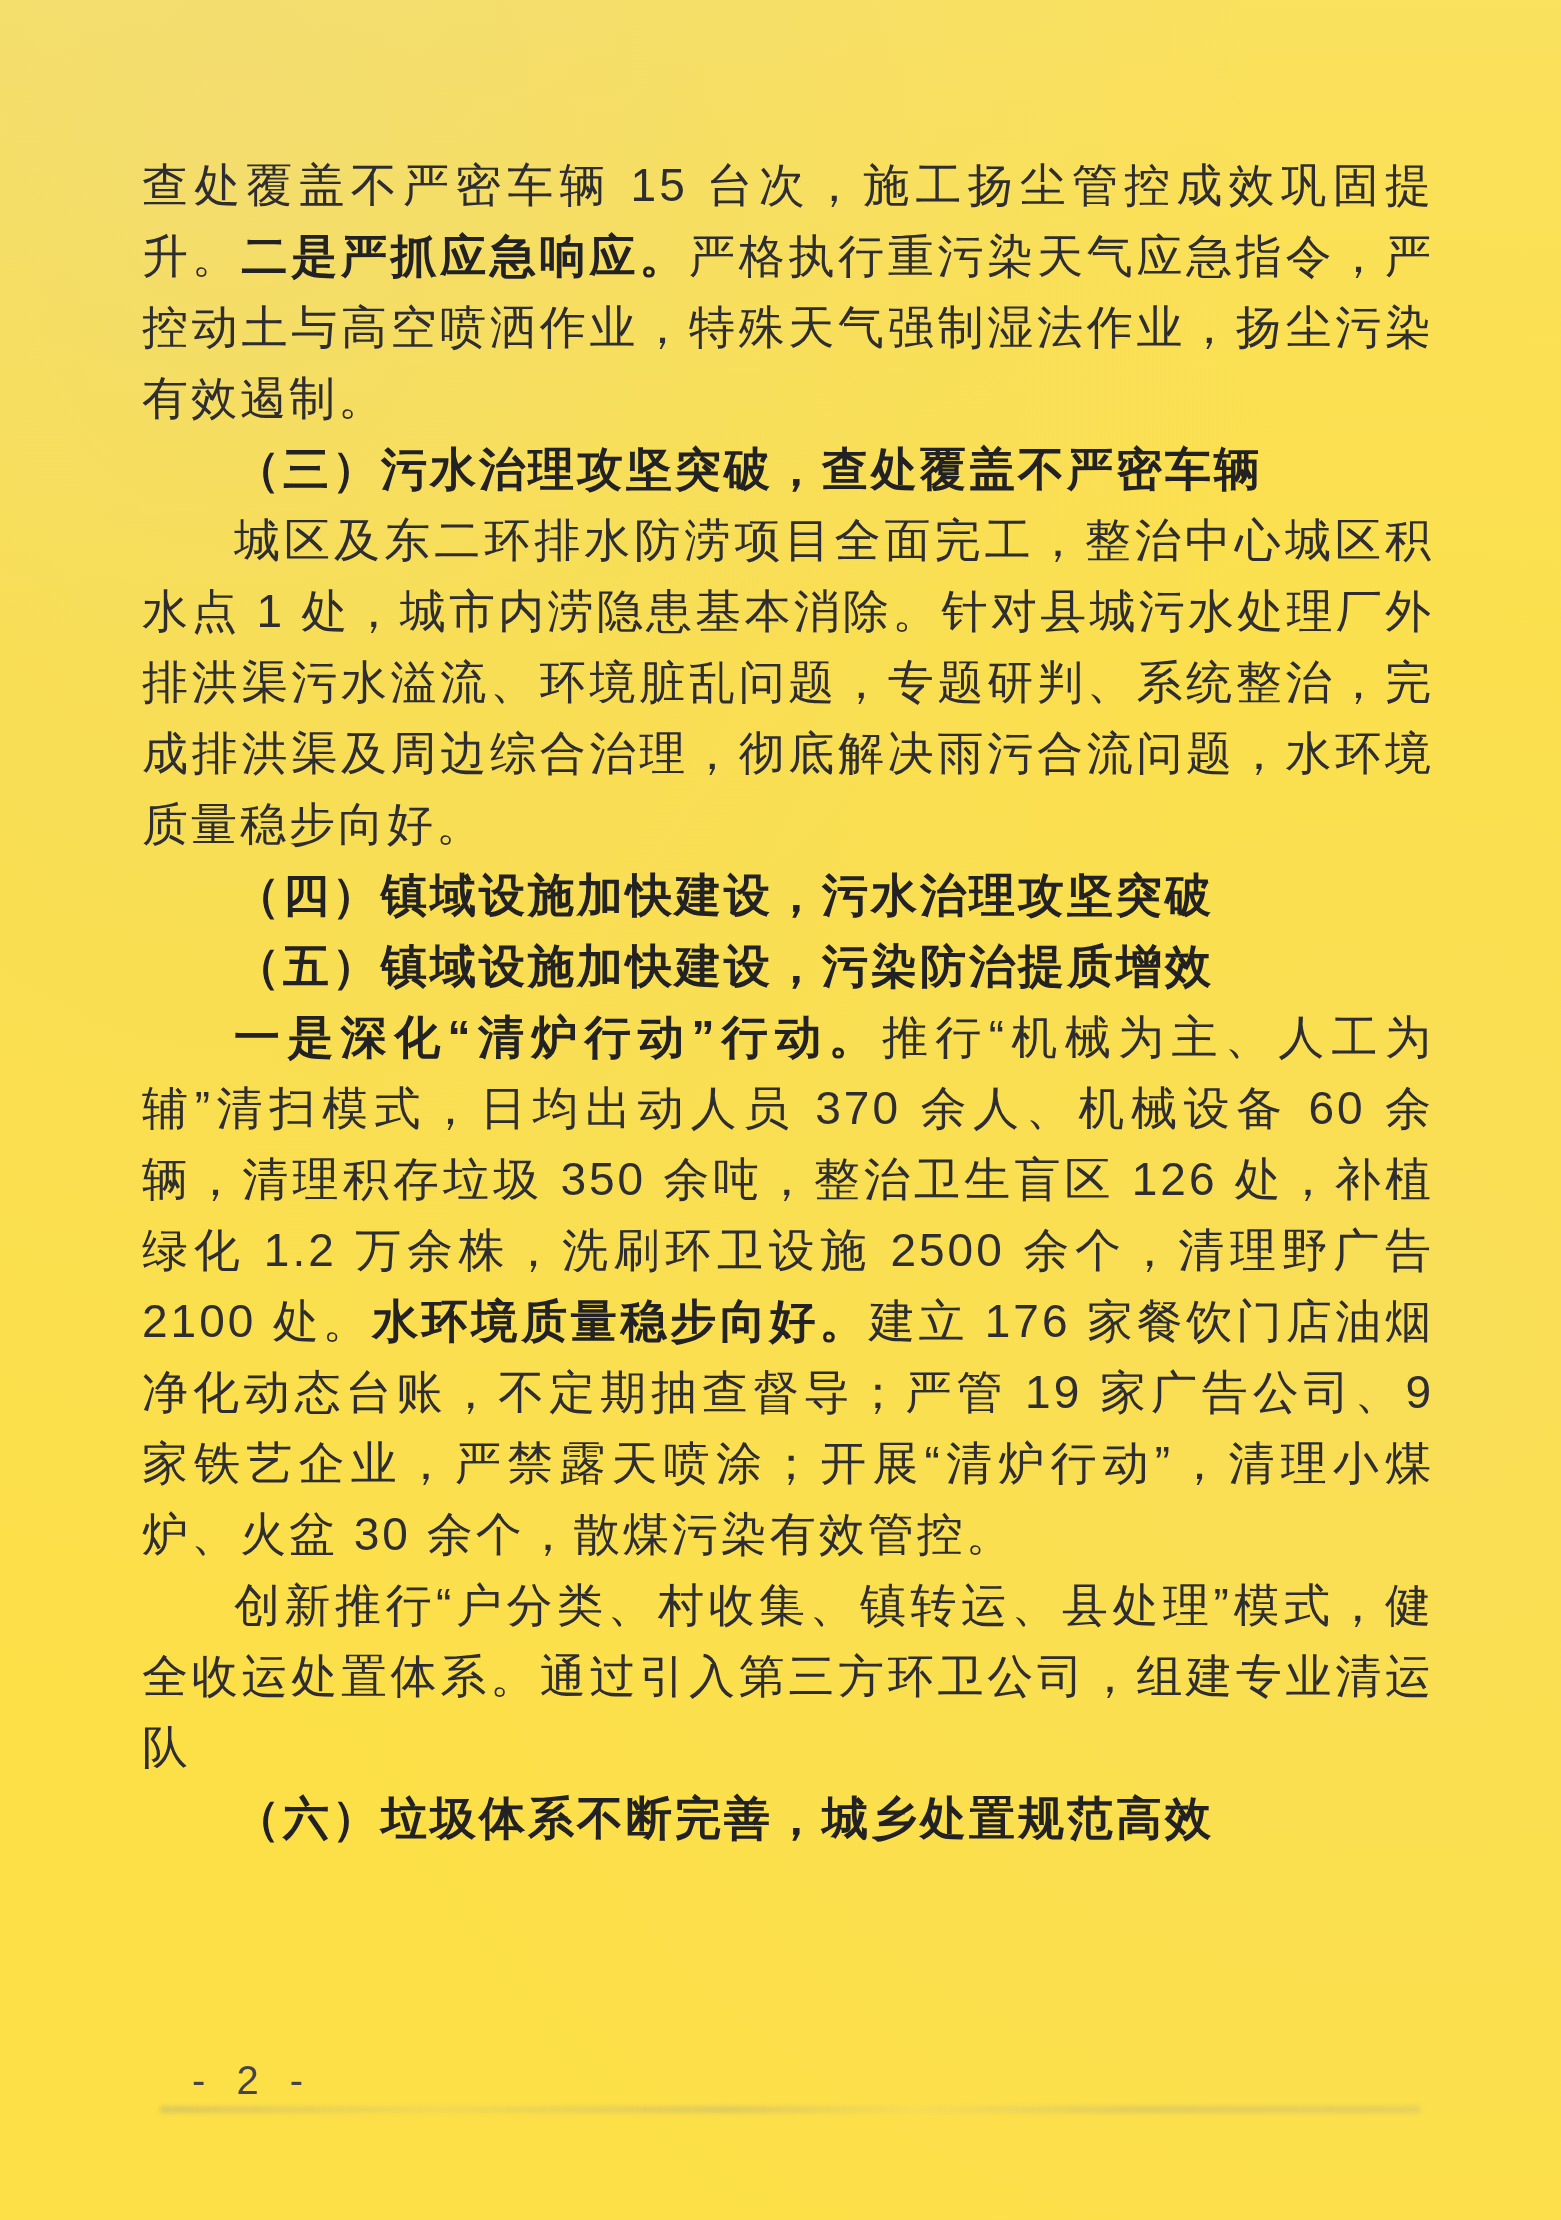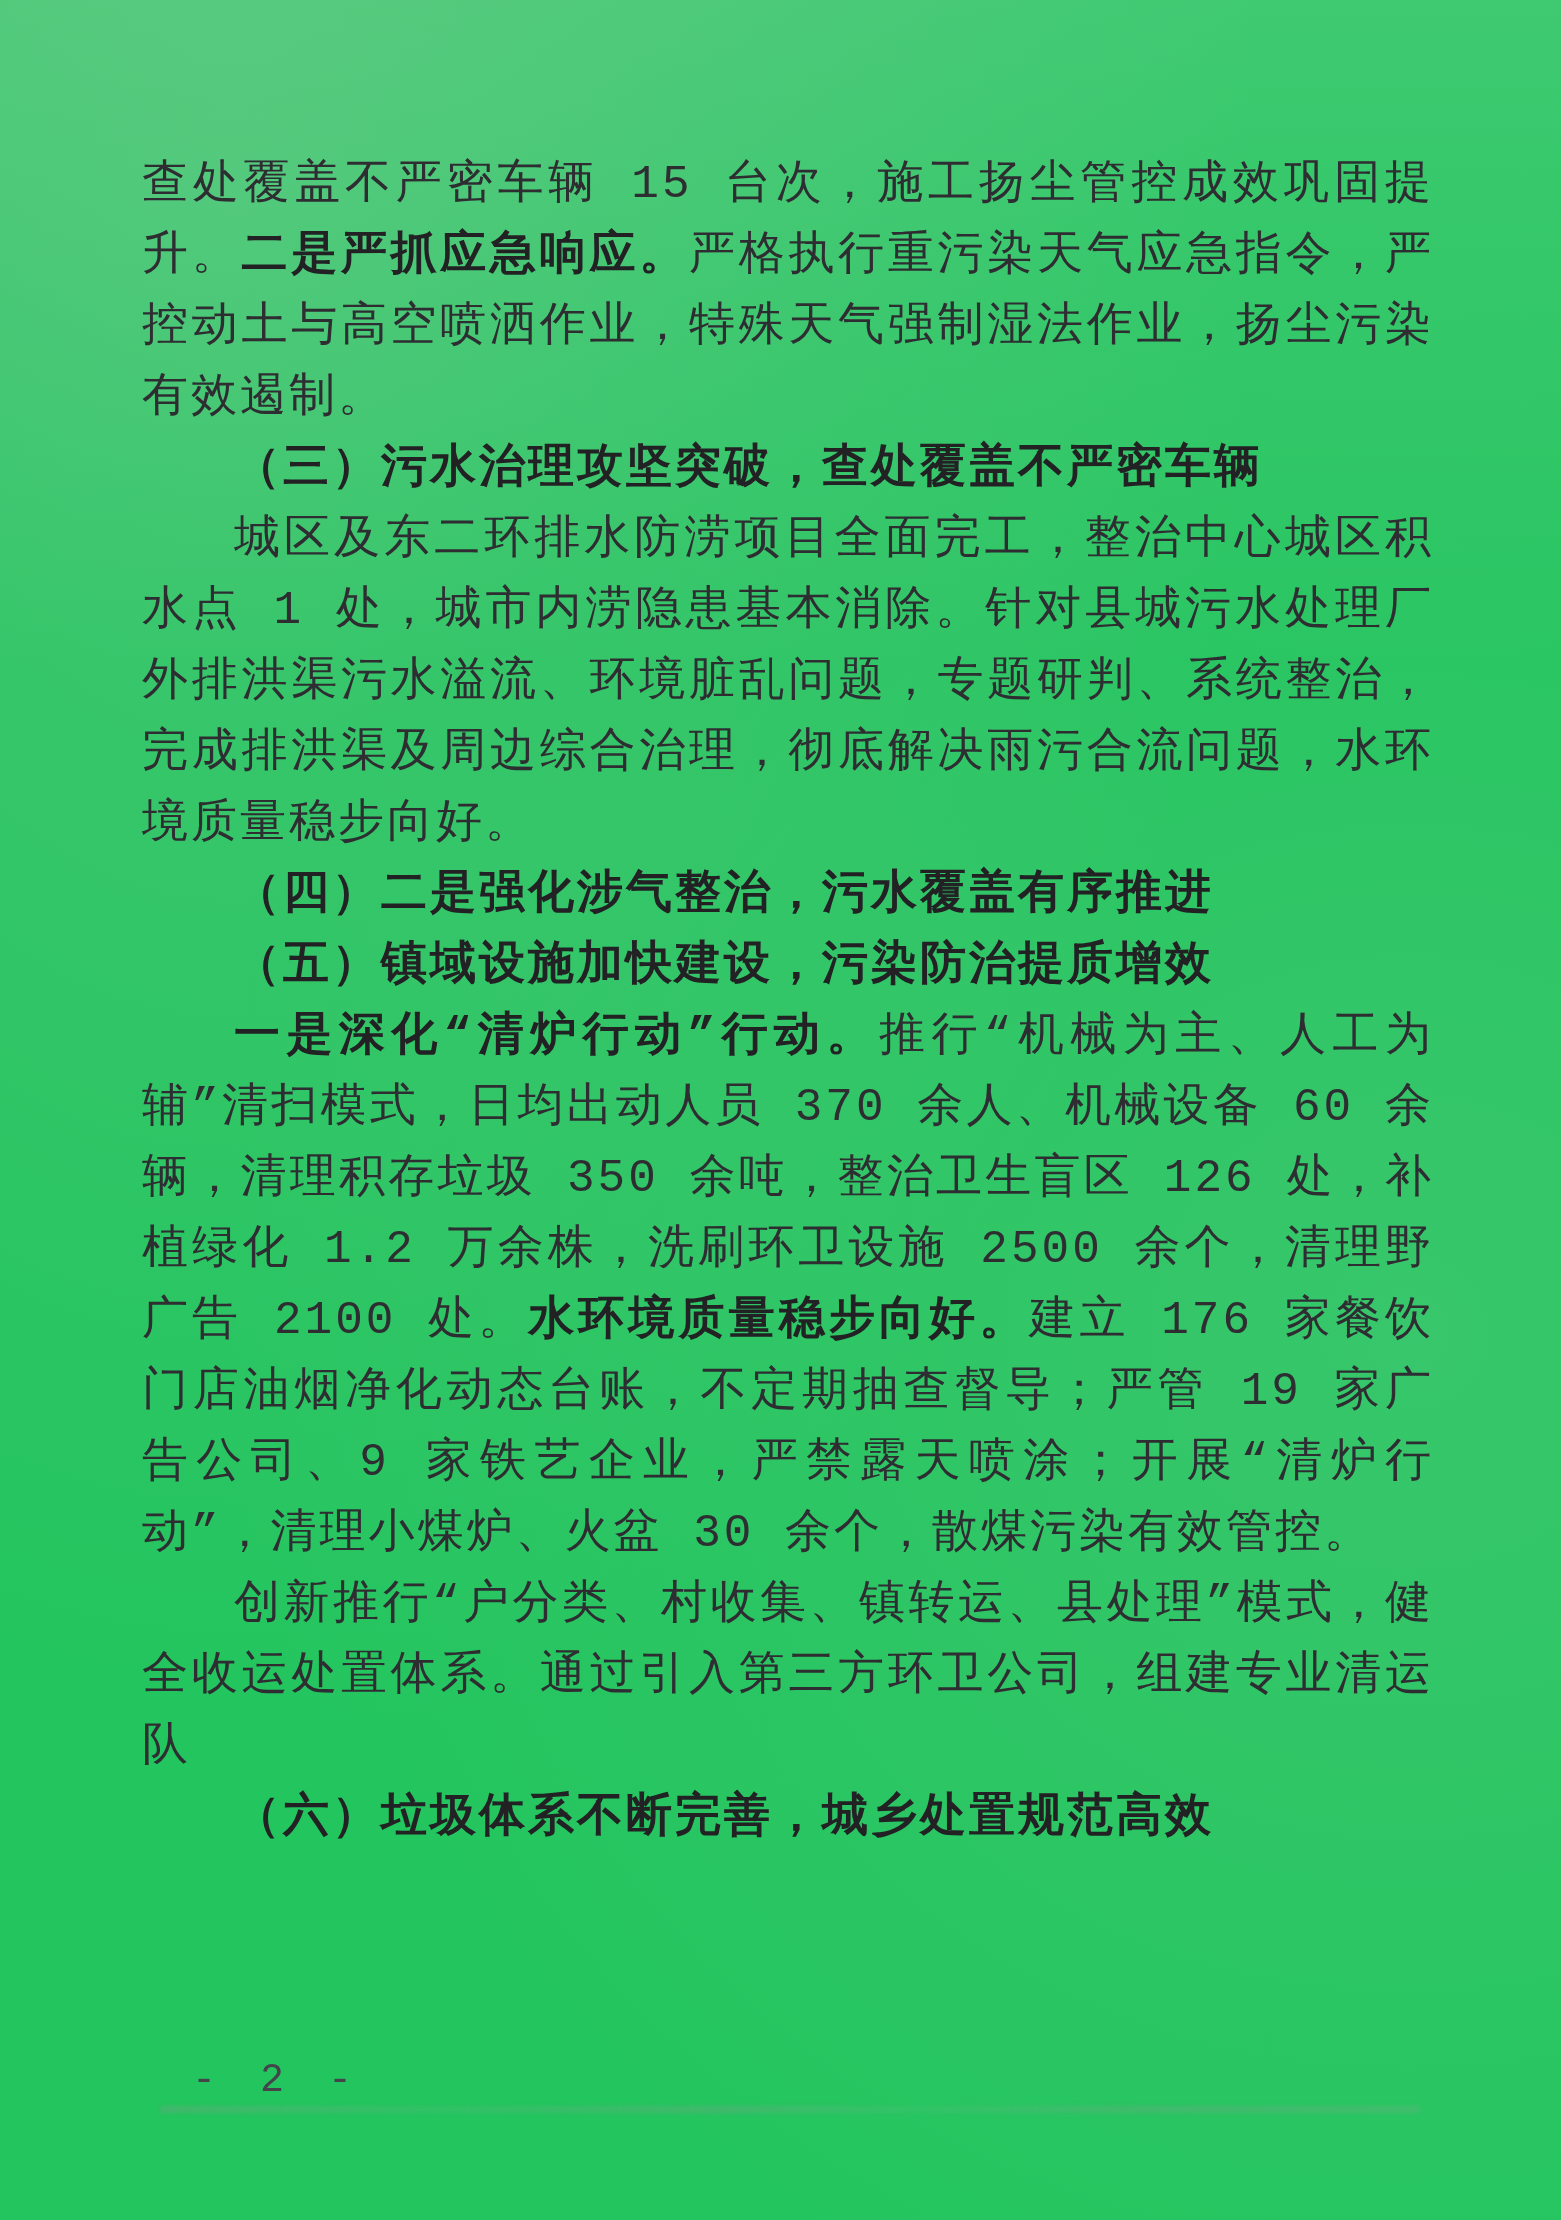--- a/index.html
+++ b/index.html
@@ -1,23 +1,23 @@
 <!DOCTYPE html>
 <html><head>
 <meta charset="utf-8">
 <style>
   html, body { margin: 0; padding: 0; background: #e8e8e8; }
   .page {
     position: relative;
     width: 1561px;
     height: 2220px;
     margin: 0 auto;
-    background: #22c55e;
+    background: #fde047;
     overflow: hidden;
-    font-family: Liberation Mono, monospace;
+    font-family: Liberation Sans, sans-serif;
   }
   
   .page::before {
     content: "";
     position: absolute;
     inset: 0;
     background:
       radial-gradient(ellipse at 15% 8%, rgba(210,205,200,0.18), transparent 55%),
       radial-gradient(ellipse at 90% 60%, rgba(215,210,205,0.12), transparent 60%),
       linear-gradient(180deg, rgba(230,228,224,0.15), rgba(255,255,255,0) 30%);
@@ -60,21 +60,21 @@
   }
 </style>
 </head>
 <body>
 
 <div class="page">
   <div class="text-block">
       <p class="para"><span class="run">查处覆盖不严密车辆 15 台次，施工扬尘管控成效巩固提升。</span><span class="run bold">二是严抓应急响应。</span><span class="run">严格执行重污染天气应急指令，严控动土与高空喷洒作业，特殊天气强制湿法作业，扬尘污染有效遏制。</span></p>
       <p class="para indent"><span class="run bold">（三）污水治理攻坚突破，查处覆盖不严密车辆</span></p>
       <p class="para indent"><span class="run">城区及东二环排水防涝项目全面完工，整治中心城区积水点 1 处，城市内涝隐患基本消除。针对县城污水处理厂外排洪渠污水溢流、环境脏乱问题，专题研判、系统整治，完成排洪渠及周边综合治理，彻底解决雨污合流问题，水环境质量稳步向好。</span></p>
-      <p class="para indent"><span class="run bold">（四）二是强化涉气整治，污水覆盖有序推进</span></p>
+      <p class="para indent"><span class="run bold">（四）镇域设施加快建设，污水治理攻坚突破</span></p>
       <p class="para indent"><span class="run bold">（五）镇域设施加快建设，污染防治提质增效</span></p>
       <p class="para indent"><span class="run bold">一是深化“清炉行动”行动。</span><span class="run">推行“机械为主、人工为辅”清扫模式，日均出动人员 370 余人、机械设备 60 余辆，清理积存垃圾 350 余吨，整治卫生盲区 126 处，补植绿化 1.2 万余株，洗刷环卫设施 2500 余个，清理野广告 2100 处。</span><span class="run bold">水环境质量稳步向好。</span><span class="run">建立 176 家餐饮门店油烟净化动态台账，不定期抽查督导；严管 19 家广告公司、9 家铁艺企业，严禁露天喷涂；开展“清炉行动”，清理小煤炉、火盆 30 余个，散煤污染有效管控。</span></p>
       <p class="para indent"><span class="run">创新推行“户分类、村收集、镇转运、县处理”模式，健全收运处置体系。通过引入第三方环卫公司，组建专业清运队</span></p>
       <p class="para indent"><span class="run bold">（六）垃圾体系不断完善，城乡处置规范高效</span></p>
     </div>
   <div class="page-number">- 2 -</div>
   <div class="scan-smudge"></div>
 </div>
 
 </body></html>

